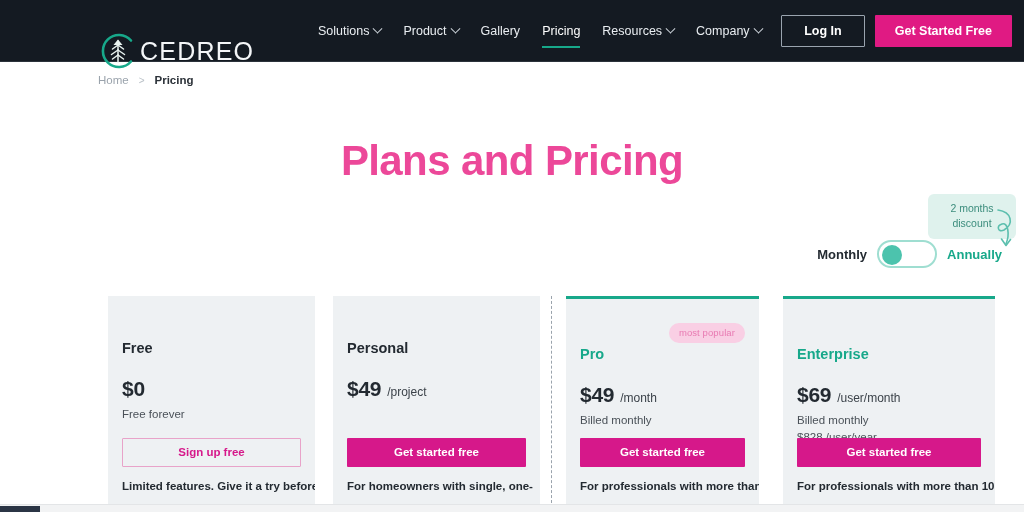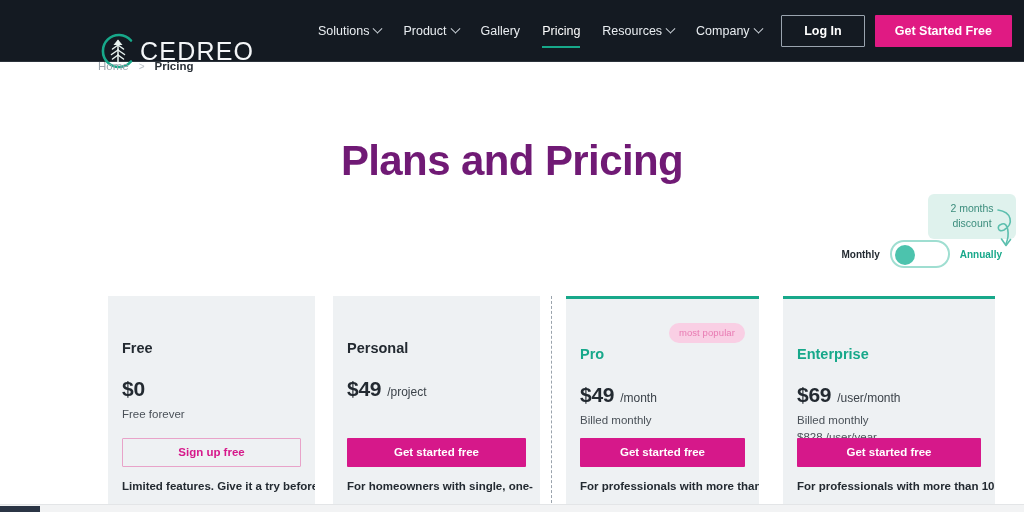--- a/index.html
+++ b/index.html
@@ -132,53 +132,53 @@
     line-height: 32px;
     cursor: pointer;
     font-family: "Liberation Sans", sans-serif;
     border-radius: 1px;
   }
 
   
   .breadcrumb {
     position: absolute;
     left: 98px;
-    top: 60px;
+    top: 74px;
     display: flex;
     align-items: center;
     gap: 10px;
     font-size: 11.5px;
   }
   .bc-home { color: #9aa3ac; cursor: pointer; }
   .bc-sep  { color: #b9c0c7; font-size: 10px; }
   .bc-cur  { color: #2b3138; font-weight: 600; }
 
   
   .page-title {
     position: absolute;
     top: 137px;
     left: 0; width: 1024px;
     text-align: center;
     font-size: 42px;
     font-weight: 700;
     letter-spacing: -0.6px;
-    color: #701a75;
+    color: #ec4899;
   }
 
   
   .billing {
     position: absolute;
     right: 22px;
     top: 240px;
     display: flex;
     align-items: center;
     gap: 10px;
   }
   .billing-label {
-    font-size: 10px;
+    font-size: 13px;
     font-weight: 700;
     color: #232a31;
   }
   .billing-label.alt { color: #17a88a; }
   .switch {
     width: 60px; height: 28px;
     border-radius: 14px;
     border: 2px solid #9fded1;
     background: #ffffff;
     position: relative;

